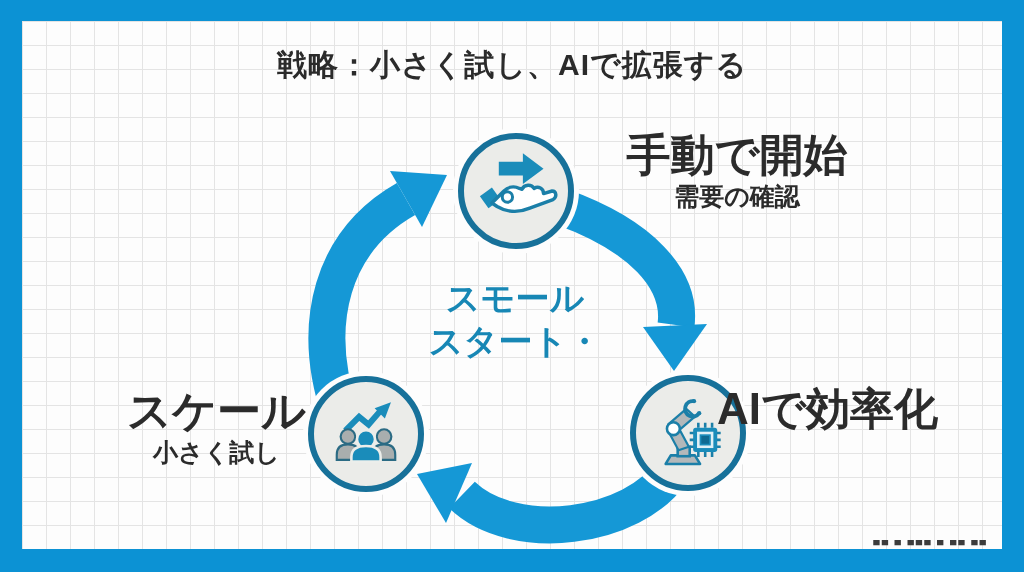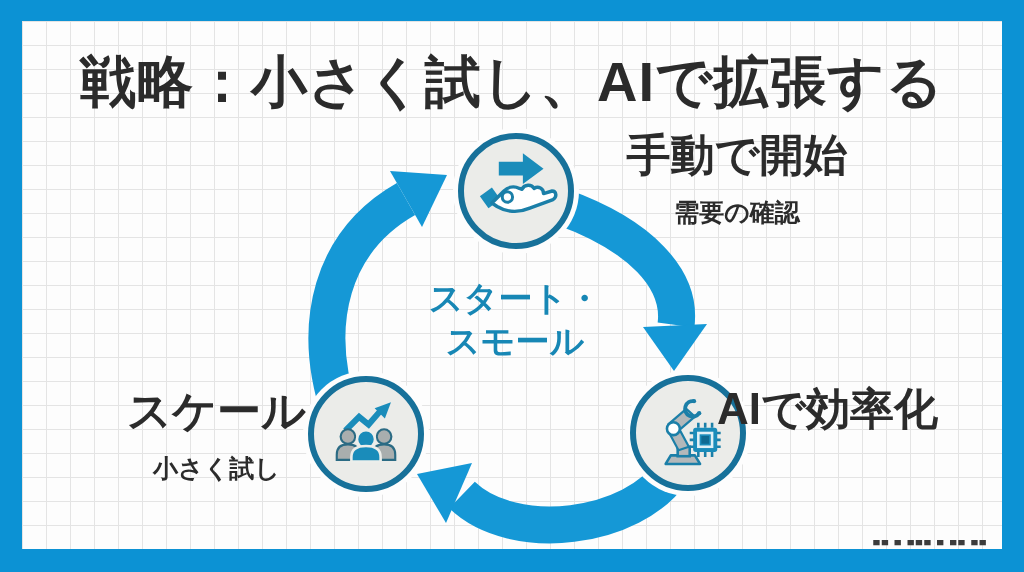--- a/index.html
+++ b/index.html
@@ -17,39 +17,39 @@
     background-color:#fdfdfd;
     background-image:
       linear-gradient(#e4e4e4 1px, transparent 1px),
       linear-gradient(90deg,#e4e4e4 1px, transparent 1px);
     background-size:24px 24px;
     overflow:hidden;
   }
   .title{
     position:absolute;left:0;top:24px;width:100%;
     text-align:center;
-    font-size:56px;font-weight:bold;letter-spacing:1px;
+    font-size:30px;font-weight:bold;letter-spacing:1px;
     color:#2b2b2b;
   }
   
   #loop-svg{position:absolute;left:0;top:0;z-index:1;}
   .node-circle{
     position:absolute;width:104px;height:104px;border-radius:50%;
     background:#ebece9;border:6px solid #17719a;
     box-shadow:0 0 0 5px #fdfdfd;
     display:flex;align-items:center;justify-content:center;
     z-index:2;
   }
   .node-circle svg{width:86px;height:86px;}
   #node-top{left:436px;top:112px;}
   #node-right{left:608px;top:354px;}
   #node-left{left:286px;top:355px;}
   .node-label-block{position:absolute;z-index:3;text-align:center;color:#2b2b2b;}
   .node-label{font-size:44px;font-weight:bold;line-height:44px;white-space:nowrap;}
-  .node-sublabel{font-size:25px;font-weight:bold;line-height:30px;margin-top:20px;white-space:nowrap;}
+  .node-sublabel{font-size:25px;font-weight:bold;line-height:30px;margin-top:4px;white-space:nowrap;}
   #label-top{left:590px;top:112px;width:250px;}
   #label-right{left:683px;top:366px;width:245px;}
   #label-left{left:72px;top:368px;width:245px;}
   .center-label{
     position:absolute;left:373px;top:256px;width:240px;z-index:3;
     text-align:center;color:#1787b5;
     font-size:34px;font-weight:bold;line-height:43px;
   }
   .watermark{
     position:absolute;right:14px;top:519px;height:9px;overflow:hidden;
@@ -73,22 +73,22 @@
         <path d="M 650,450 C 612,508 492,524 440,474" fill="none" stroke="#1598d6" stroke-width="37"></path>
         <polygon points="450,442 424,502 395,453" fill="#1598d6"></polygon>
       </g>
       <g>
         <path d="M 318,392 C 288,302 310,220 384,178" fill="none" stroke="#1598d6" stroke-width="37"></path>
         <polygon points="400,206 368,150 425,154" fill="#1598d6"></polygon>
       </g>
     </svg>
 
     <div class="center-label">
+      <div>スモール</div>
       <div>スタート・</div>
-      <div>スモール</div>
     </div>
 
     <div id="node-top" class="node-circle">
       <svg viewBox="0 0 100 100">
         <polygon points="30,16 58,16 58,6 82,24 58,42 58,32 30,32" fill="#1a8cba"></polygon>
         <polygon points="8,56 22,46 32,60 18,70" fill="#1a8cba"></polygon>
         <path d="M 22,64 L 36,50 C 41,45 48,44 54,47 L 57,48 C 60,42 68,42 71,47 C 76,44 82,47 82,53 L 92,50 C 97,50 98,57 93,60 L 66,70 C 52,76 38,74 28,68 Z" fill="#ffffff" stroke="#1b7fa8" stroke-width="4" stroke-linejoin="round"></path>
         <circle cx="40" cy="57" r="6" fill="#ffffff" stroke="#1b7fa8" stroke-width="3.5"></circle>
       </svg>
     </div>

